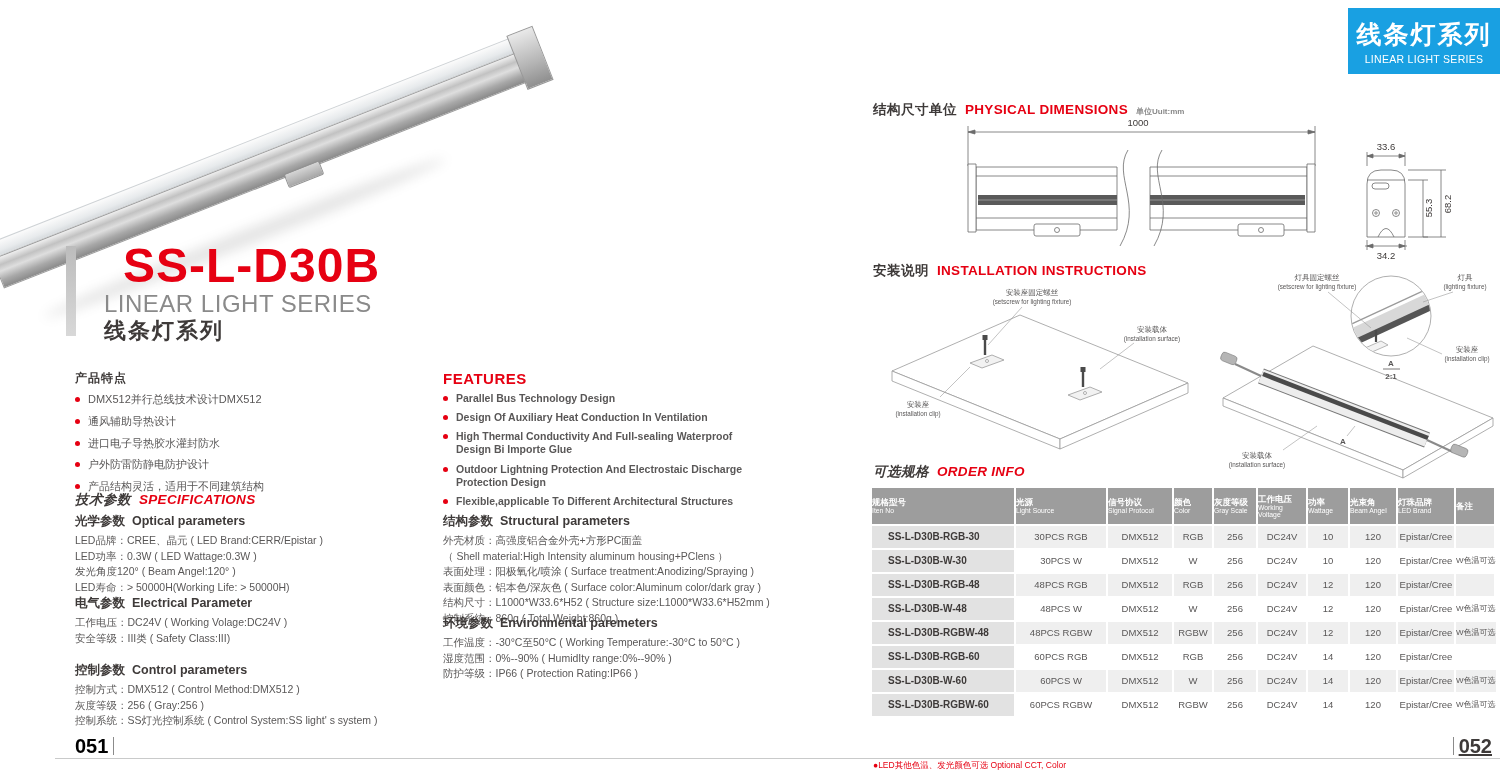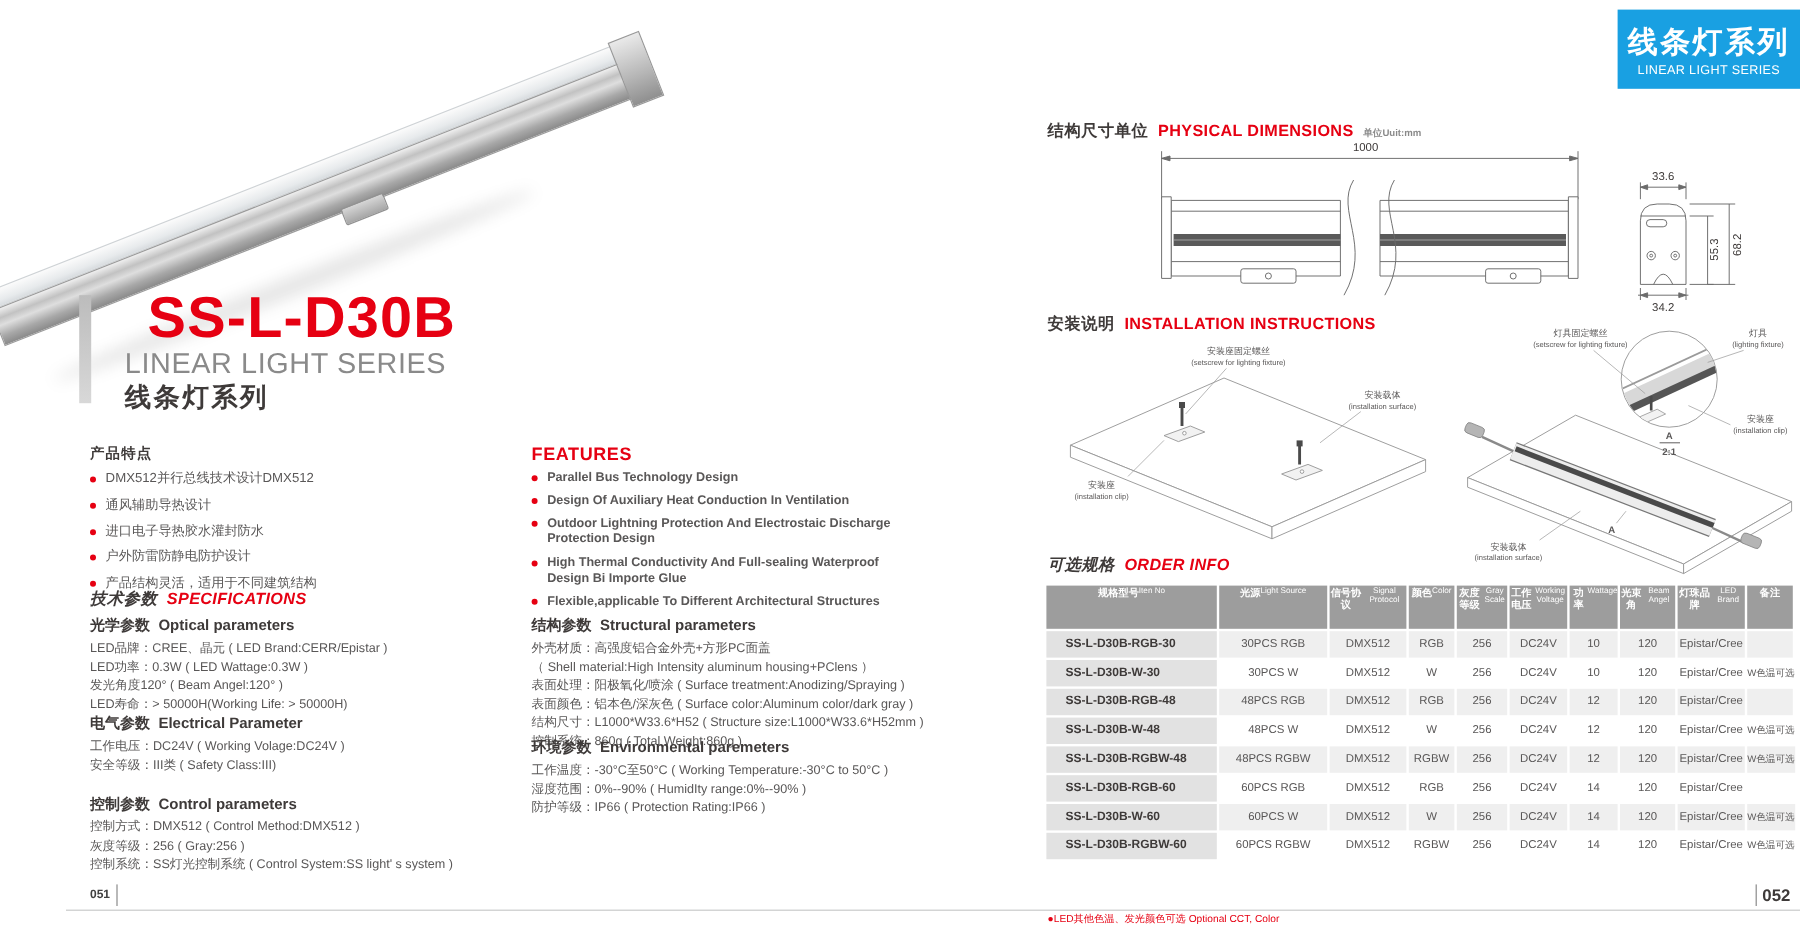--- a/index.html
+++ b/index.html
@@ -72,38 +72,38 @@
   .draw line,.draw path,.draw rect,.draw circle,.draw polygon,.draw polyline{vector-effect:non-scaling-stroke;}
   .dim-txt{font-size:9.5px;fill:#3e3a39;}
   .lbl-cn{font-size:7.5px;fill:#595757;}
   .lbl-en{font-size:6.3px;fill:#595757;}
   .mark-txt{font-size:8px;fill:#595757;font-weight:bold;}
 
   
   .order-table{position:absolute;left:872px;top:488px;width:622px;}
   .t-row{display:grid;grid-template-columns:142px 90px 64px 38px 42px 48px 40px 46px 56px 1fr;
          gap:2px;margin-bottom:2px;}
-  .th{background:#9d9d9d;color:#fff;text-align:center;display:flex;
+  .th{background:#9d9d9d;color:#fff;text-align:left;display:flex;flex-direction:column;
       justify-content:center;min-height:34px;padding:1px 0;}
   .th-cn{font-size:8.5px;font-weight:bold;line-height:10px;}
   .th-en{font-size:6.8px;line-height:7.5px;}
   .td{background:#fff;text-align:center;font-size:9.5px;color:#595757;line-height:22px;height:22px;
       white-space:nowrap;overflow:visible;}
   .t-body > .t-row:nth-child(odd) .td{background:#efefef;}
   .td-item{background:#e2e2e2 !important;font-weight:bold;color:#3e3a39;font-size:10px;
       text-align:left;padding-left:16px;}
   .td-remark{font-size:8px;}
   .table-note{position:absolute;left:873px;top:760px;font-size:8.5px;color:#e60012;}
 
   
   .footer-line{position:absolute;left:55px;right:6px;top:758px;border-top:1px solid #c9caca;}
-  .page-left{position:absolute;left:75px;top:737px;font-size:10px;font-weight:bold;color:#404040;
+  .page-left{position:absolute;left:75px;top:737px;font-size:20px;font-weight:bold;color:#000000;
       padding-right:5px;border-right:1px solid #8b8b8b;line-height:18px;}
-  .page-right{position:absolute;right:14px;top:737px;font-size:14px;font-weight:bold;color:#3e3a39;
-      padding-left:5px;border-left:1px solid #8b8b8b;line-height:18px;}
+  .page-right{position:absolute;right:14px;top:737px;font-size:20px;font-weight:bold;color:#3e3a39;
+      padding-left:5px;border-left:1px solid #8b8b8b;line-height:18px;text-decoration:underline;}
 </style>
 </head>
 <body>
 
 <div class="sheet">
 
   <div class="banner">
     <div class="banner-cn">线条灯系列</div>
     <div class="banner-en">LINEAR LIGHT SERIES</div>
   </div>
@@ -137,23 +137,23 @@
       <li><span class="dot"></span><span>产品结构灵活，适用于不同建筑结构</span></li>
     </ul>
 
   <div class="h-features">FEATURES</div>
   <ul class="blist blist-en">
 
       <li><span class="dot"></span><span>Parallel Bus Technology Design</span></li>
 
       <li><span class="dot"></span><span>Design Of Auxiliary Heat Conduction In Ventilation</span></li>
 
+      <li><span class="dot"></span><span>High Thermal Conductivity And Full-sealing Waterproof Design Bi Importe Glue</span></li>
+
       <li><span class="dot"></span><span>Outdoor Lightning Protection And Electrostaic Discharge Protection Design</span></li>
-
-      <li><span class="dot"></span><span>High Thermal Conductivity And Full-sealing Waterproof Design Bi Importe Glue</span></li>
 
       <li><span class="dot"></span><span>Flexible,applicable To Different Architectural Structures</span></li>
     </ul>
 
   <div class="h-duo" style="left:75px;top:490px;font-style:italic;">
     <span class="cn">技术参数</span><span class="en">SPECIFICATIONS</span>
   </div>
 
   <div class="spec-group g-opt">
     <div class="g-title"><span class="g-cn">光学参数</span><span class="g-en">Optical parameters</span></div>

